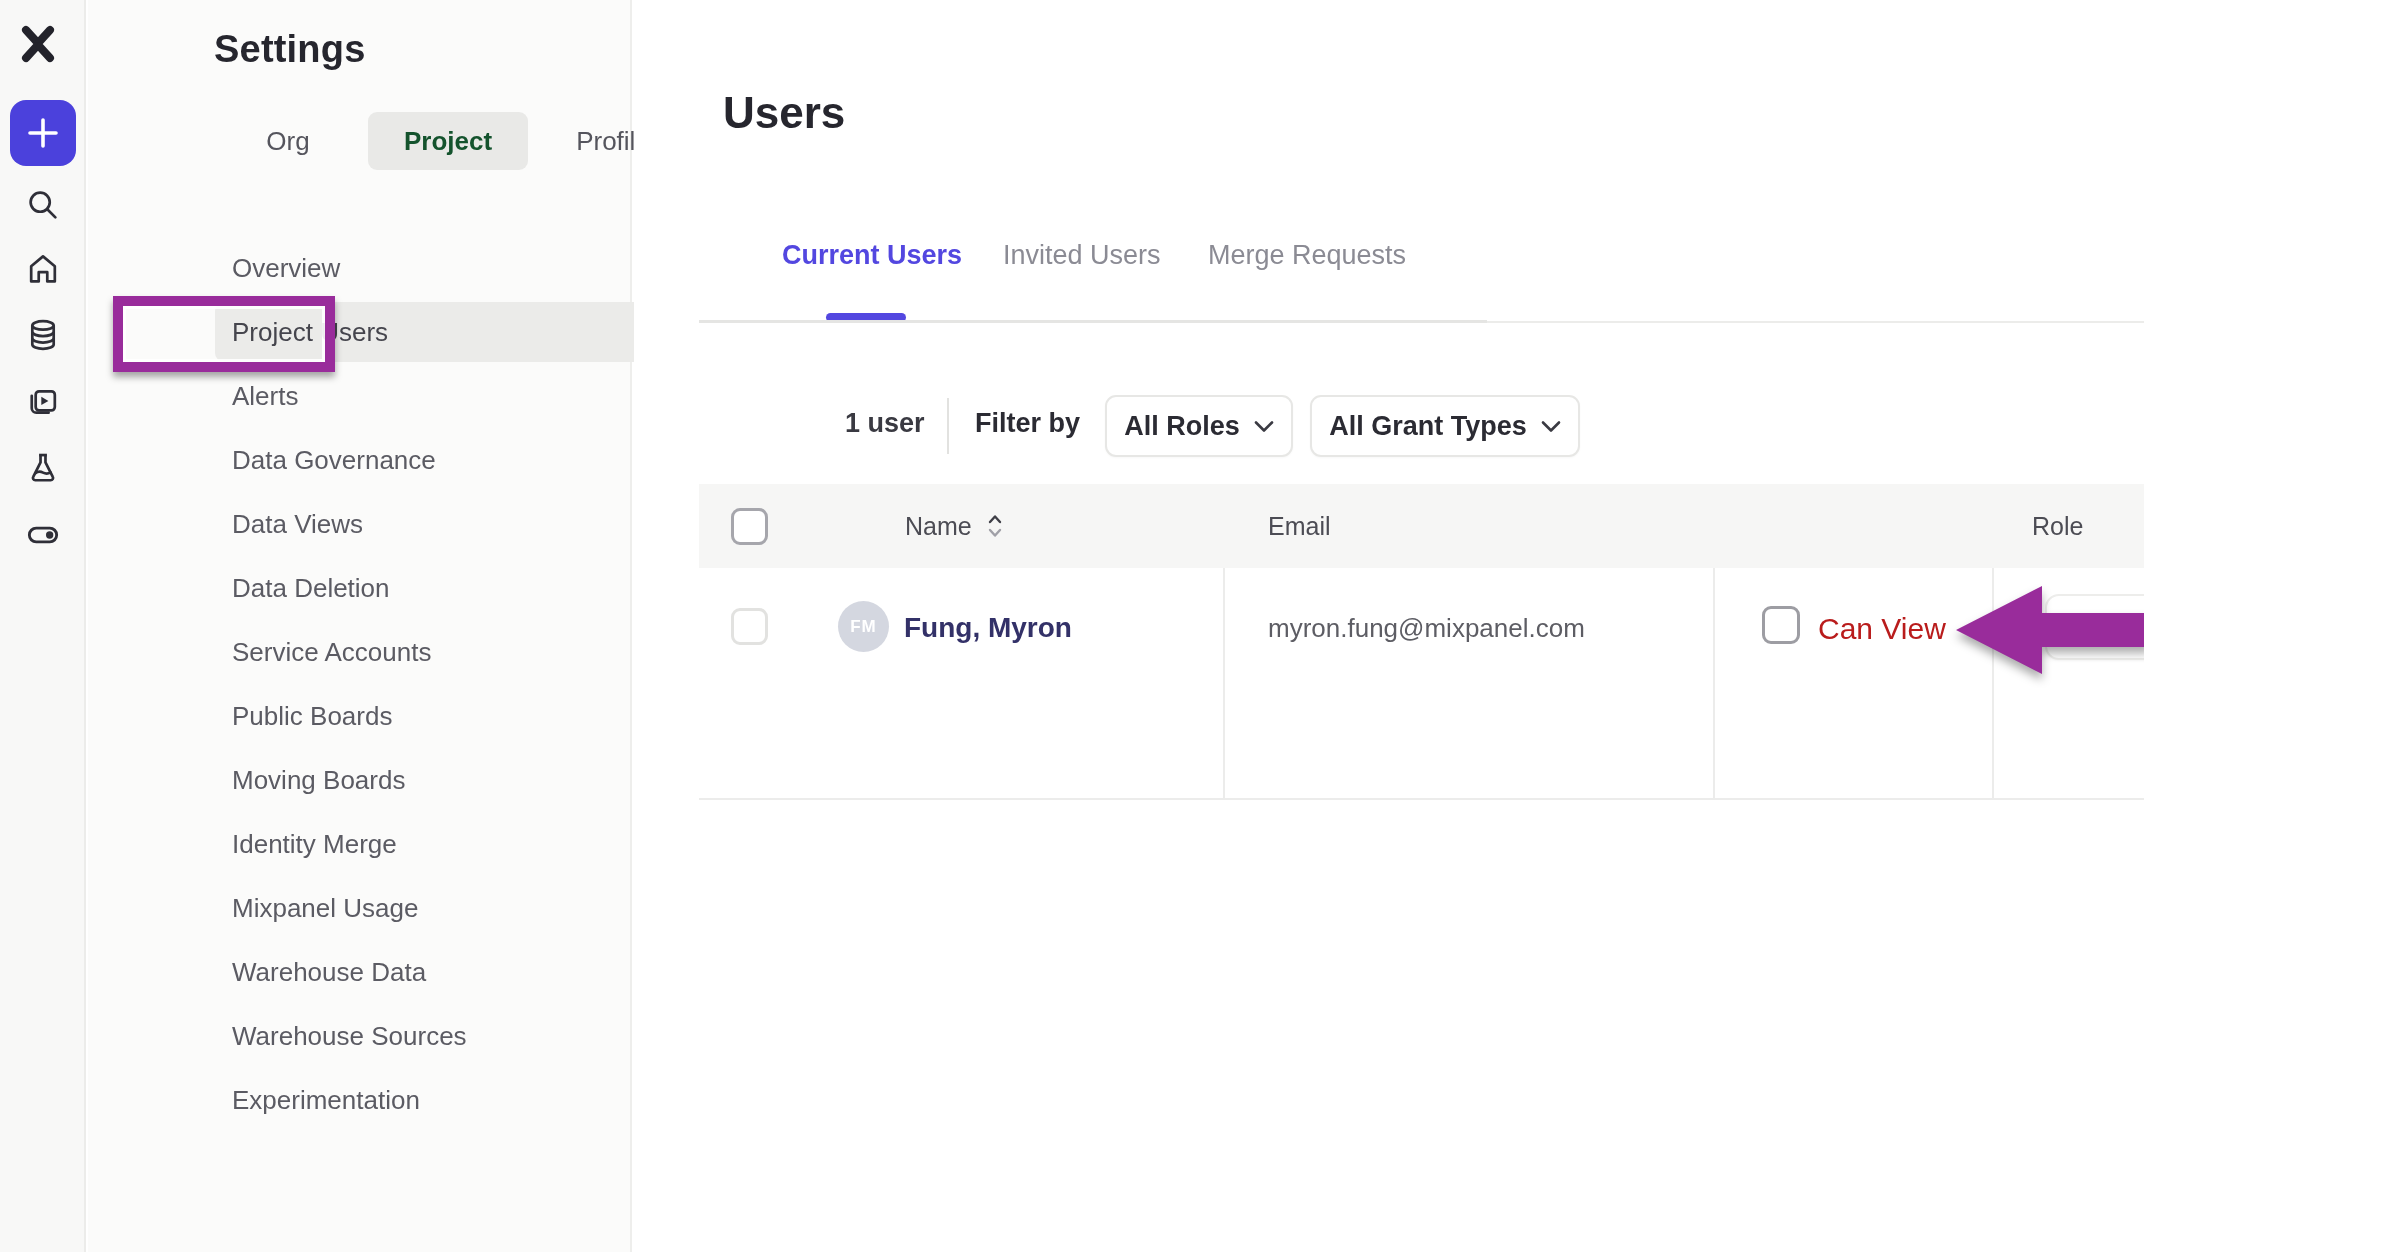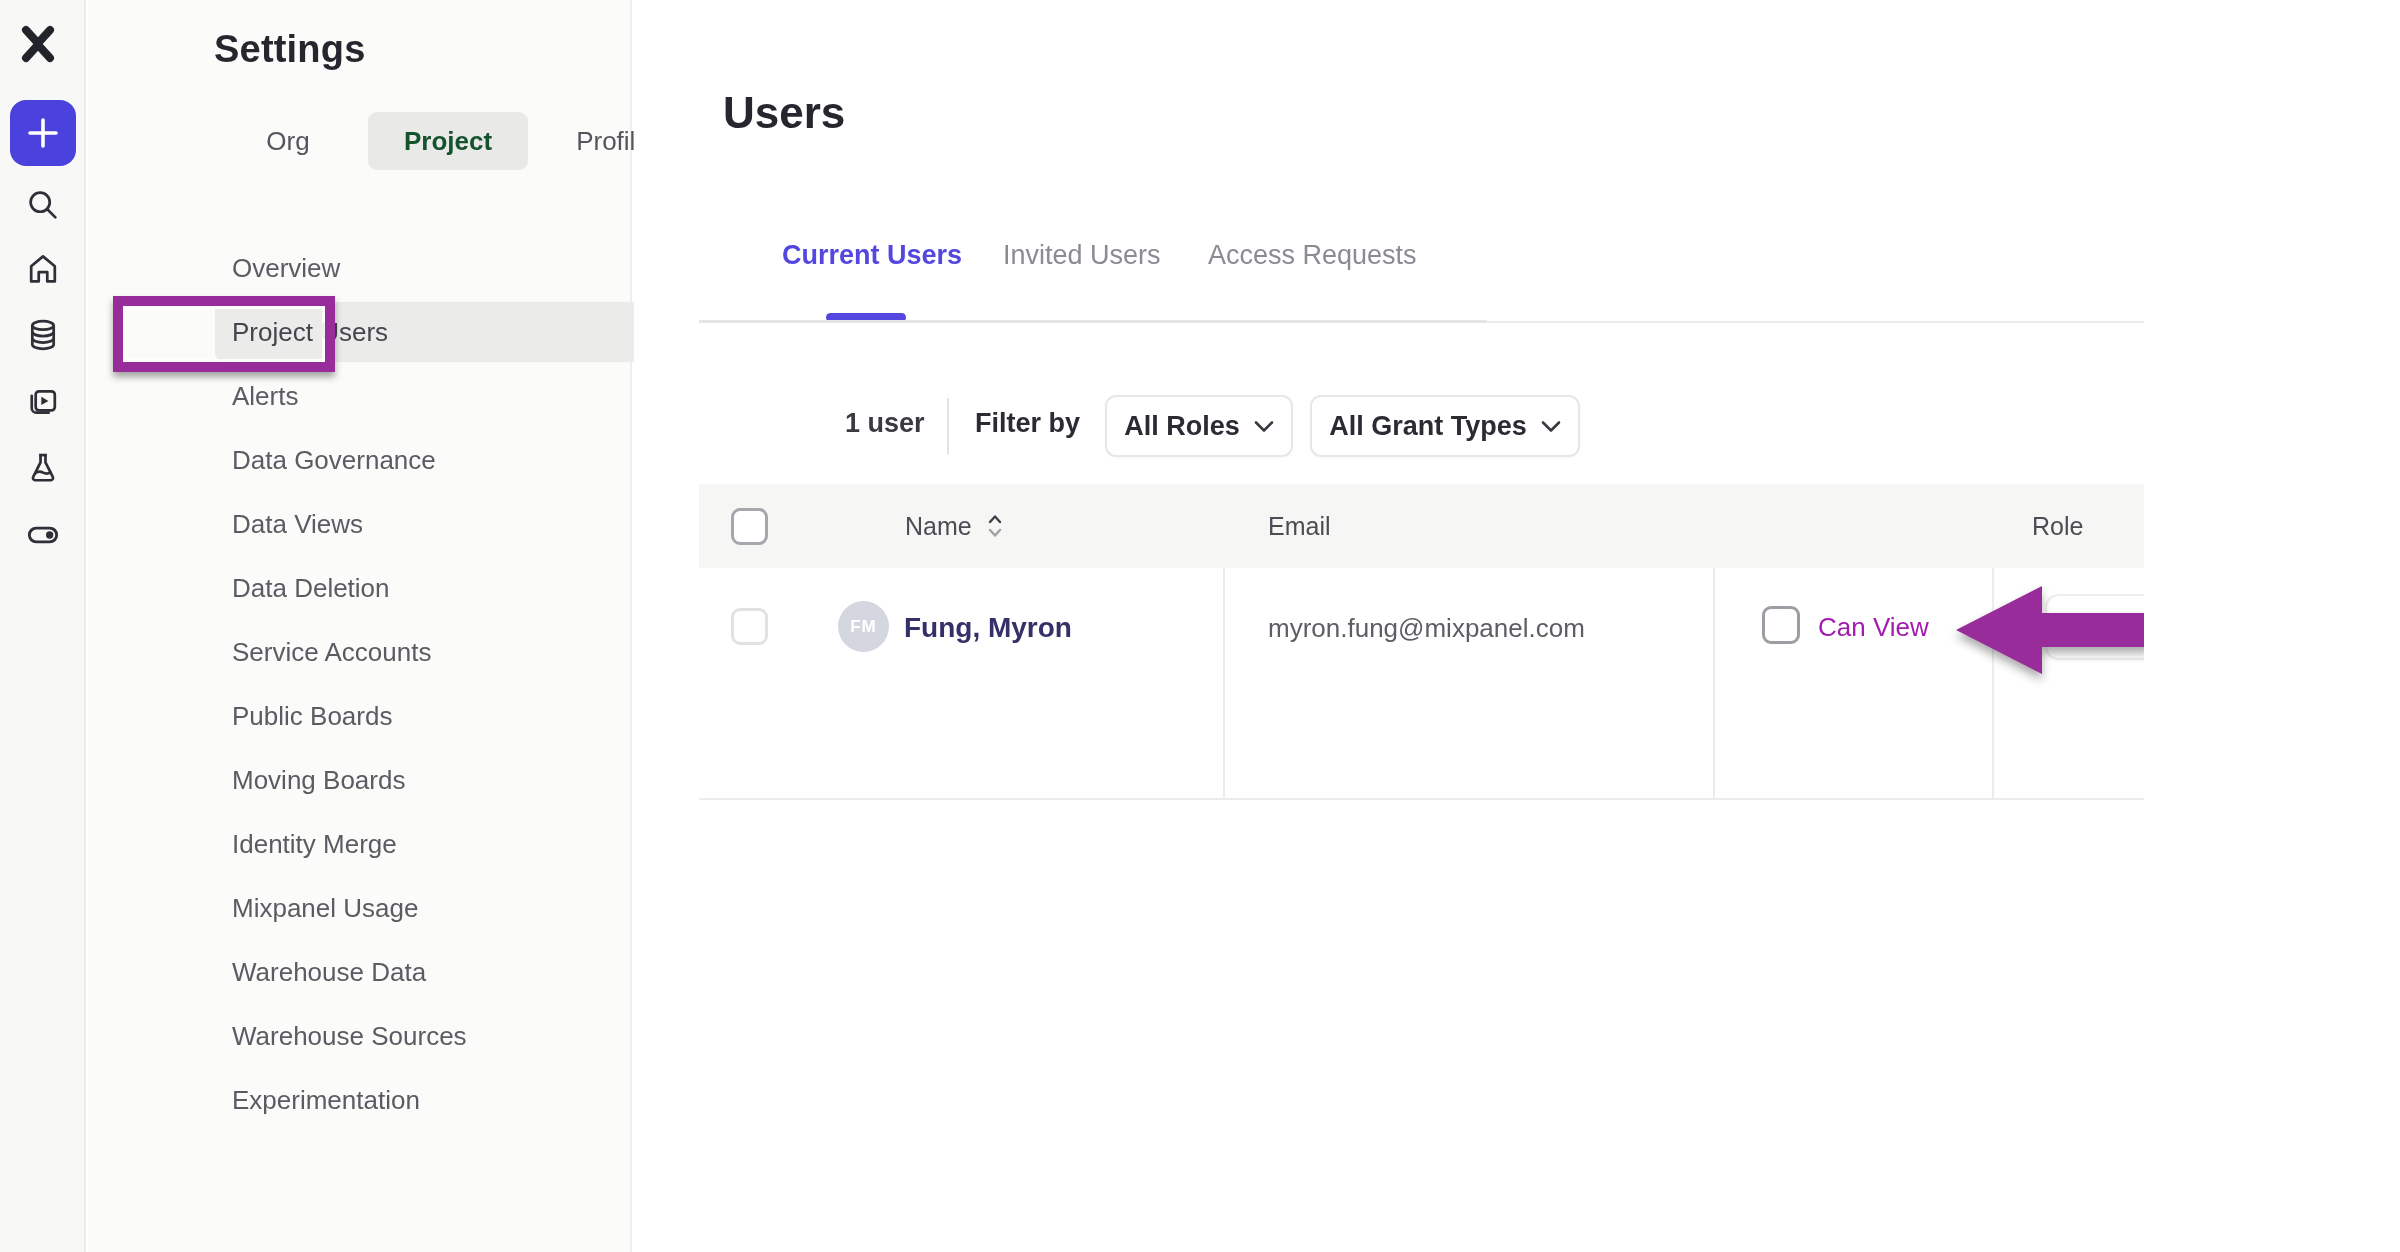--- a/index.html
+++ b/index.html
@@ -51,21 +51,21 @@
   .cb { border-radius:9px; background:#ffffff; }
   .cb-header { position:absolute; left:97px; top:508px; width:37px; height:37px; border:3px solid #a6a6ac; }
   .cb-row { position:absolute; left:97px; top:608px; width:37px; height:37px; border:3px solid #e2e2e0; }
   .cb-cd { position:absolute; left:1128px; top:606px; width:38px; height:38px; border:3px solid #9d9da3; }
   .tbody { position:absolute; left:65px; top:568px; width:1701px; height:232px; background:#ffffff; border-bottom:2px solid #ececeb; }
   .col-line { position:absolute; top:568px; width:2px; height:230px; background:#ececeb; }
   .mini-row-line { position:absolute; left:1731px; top:688px; width:35px; height:2px; background:#ececeb; }
   .avatar { position:absolute; left:204px; top:601px; width:51px; height:51px; border-radius:50%; background:#d4d7e0; color:#ffffff; font-size:17px; font-weight:700; letter-spacing:1px; display:flex; align-items:center; justify-content:center; }
   .user-name { position:absolute; left:270px; top:612px; font-size:28px; font-weight:700; color:#333168; cursor:pointer; }
   .user-email { position:absolute; left:634px; top:613px; font-size:26px; color:#5d5d64; }
-  .cd-label { position:absolute; left:1184px; top:612px; font-size:26px; color:#a21caf; }
+  .cd-label { position:absolute; left:1184px; top:612px; font-size:30px; color:#b91c1c; }
   .role-select { position:absolute; left:1411px; top:594px; width:276px; height:66px; background:#ffffff; border:2px solid #ededeb; border-radius:14px; box-shadow:0 1px 2px rgba(0,0,0,0.03); cursor:pointer; }
   .role-text { position:absolute; left:86px; top:16px; font-size:26px; color:#8f8f96; display:flex; align-items:center; gap:10px; }
   .role-chevron { position:absolute; right:30px; top:22px; }
 
   
   .arrow-svg { position:absolute; left:1300px; top:575px; z-index:6; filter:drop-shadow(0 6px 5px rgba(0,0,0,0.33)); pointer-events:none; }
 </style>
 </head>
 <body>
 
@@ -187,21 +187,21 @@
 
   <div class="hl-box">
       <div class="inner"></div>
     </div>
 
   <div class="main">
     <div class="users-title">Users</div>
 
     <div class="main-tab active" style="left:148px">Current Users</div>
     <div class="main-tab" style="left:369px">Invited Users</div>
-    <div class="main-tab" style="left:574px">Access Requests</div>
+    <div class="main-tab" style="left:574px">Merge Requests</div>
     <div class="tab-underline"></div>
     <div class="tabs-divider-b"></div>
     <div class="tabs-divider-a"></div>
 
     <div class="count-label">1 user</div>
     <div class="v-div"></div>
     <div class="filter-by">Filter by</div>
 
     <div class="pill p-roles">
       <span>All Roles</span>

